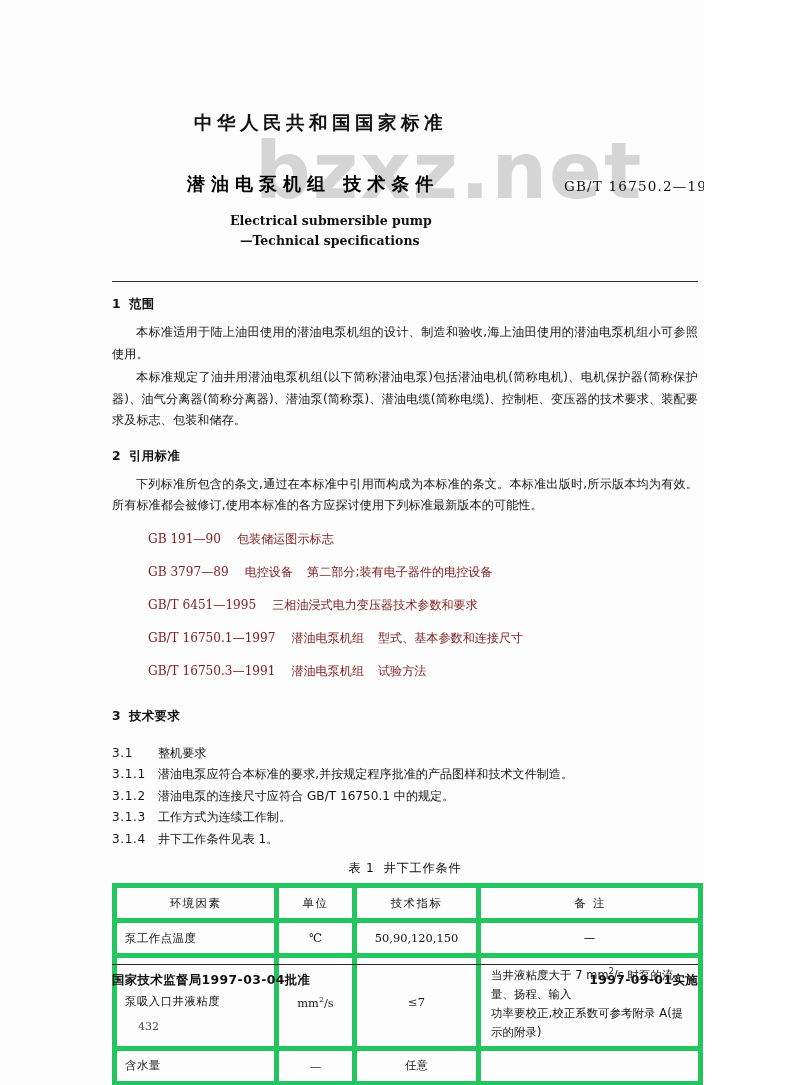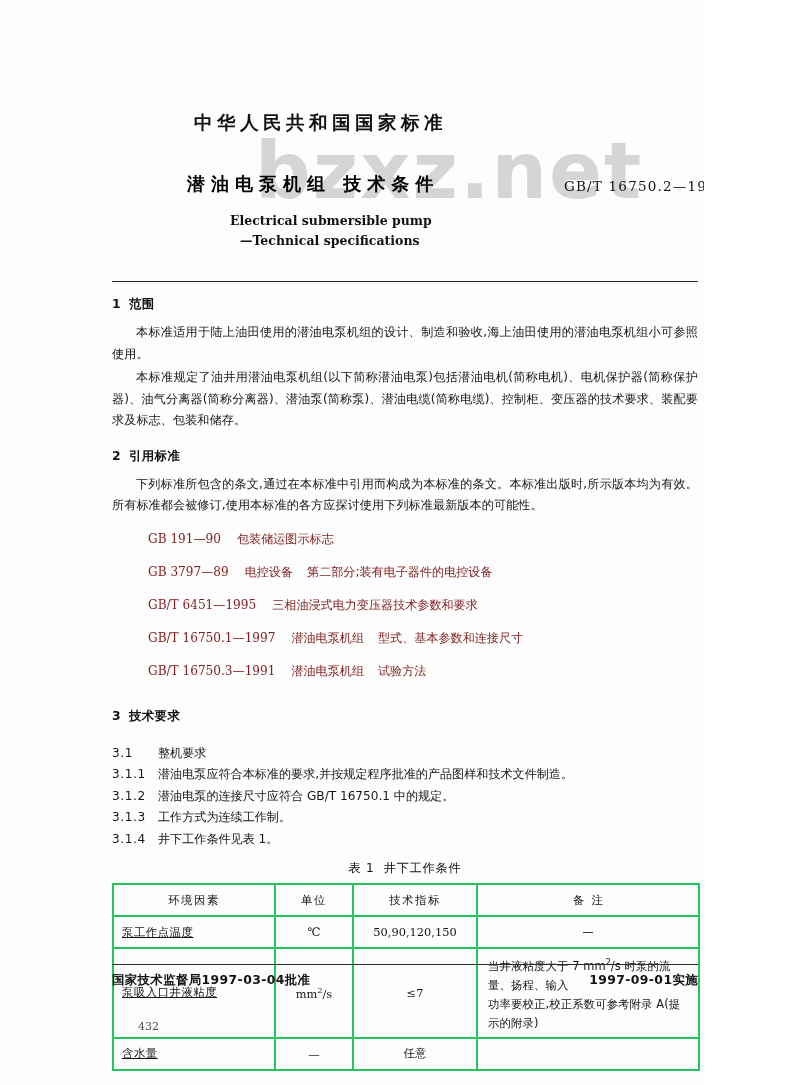--- a/index.html
+++ b/index.html
@@ -178,30 +178,30 @@
     letter-spacing: 0.8px;
   }
   #table-caption .tnum { margin-right: 9px; }
   table.cond {
     border-collapse: collapse;
     width: 586px;
     table-layout: fixed;
     font-family: "DejaVu Sans", "Liberation Sans", sans-serif;
   }
   table.cond th, table.cond td {
-    border: 2px solid #22c55e;
+    border: 5px solid #22c55e;
     font-size: 11.4px;
     color: #141414;
     font-weight: normal;
     padding: 0 8px;
     vertical-align: middle;
   }
   table.cond th { text-align: center; height: 30px; letter-spacing: 1.5px; }
   table.cond th.wide-sp { letter-spacing: 7px; text-indent: 7px; }
-  td.factor { text-align: left; height: 30px; letter-spacing: 0.5px; text-decoration: underline; }
+  td.factor { text-align: left; height: 30px; letter-spacing: 0.5px; }
   td.unit, td.spec {
     text-align: center;
     font-family: "DejaVu Serif", "Liberation Serif", serif;
     font-size: 11.4px;
   }
   td.remark {
     text-align: center;
     font-size: 11.2px;
   }
   td.remark.textual {

